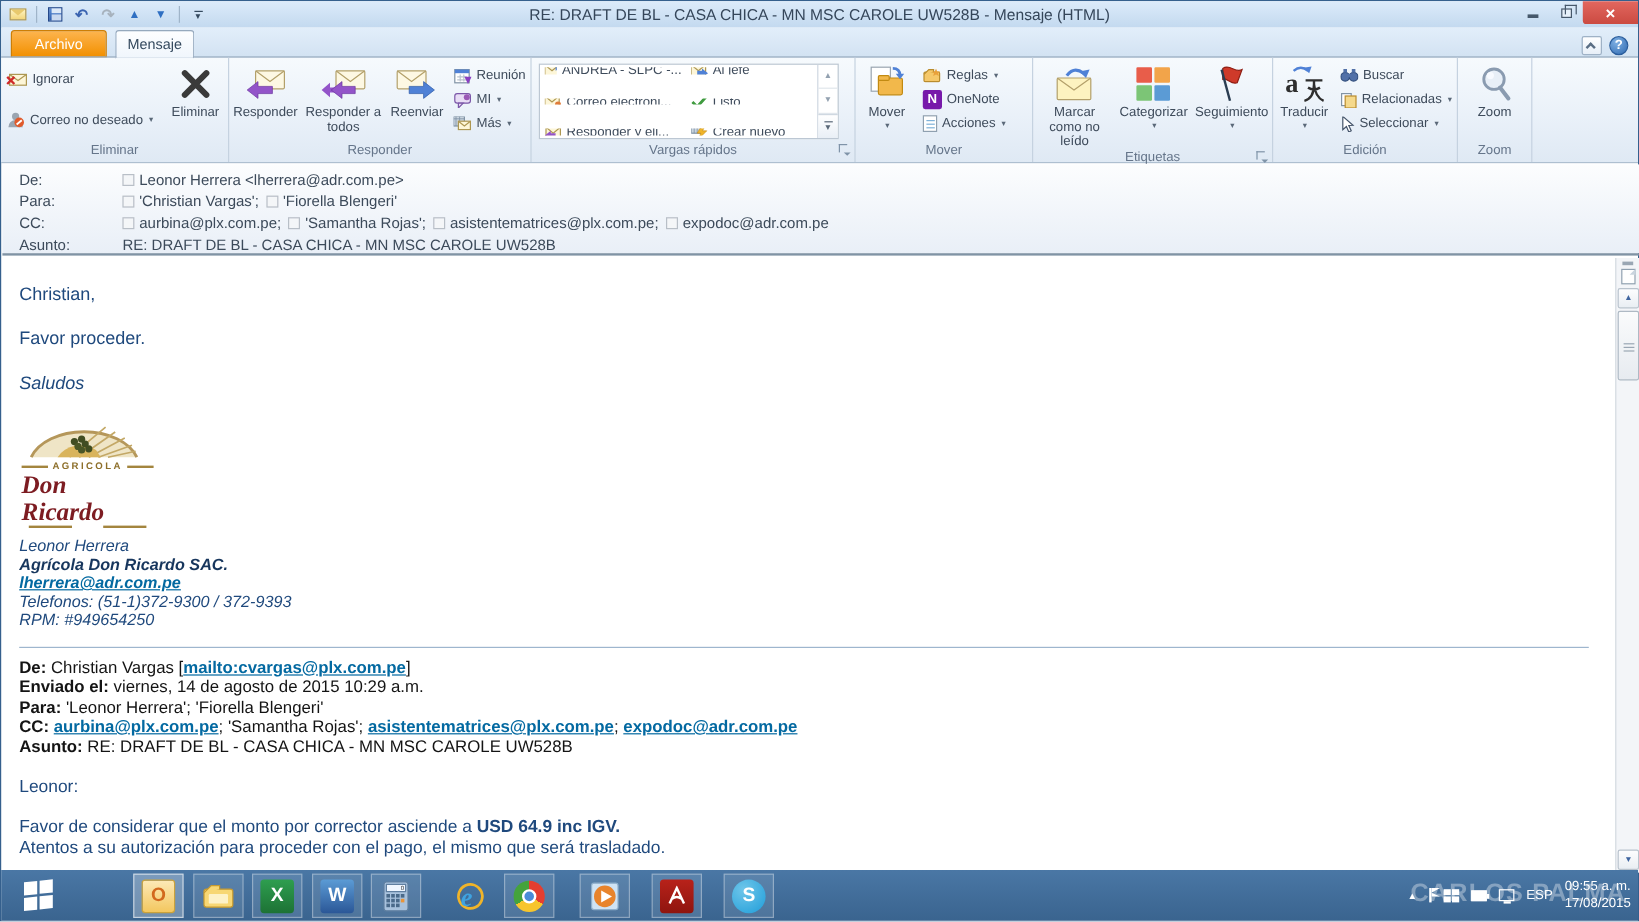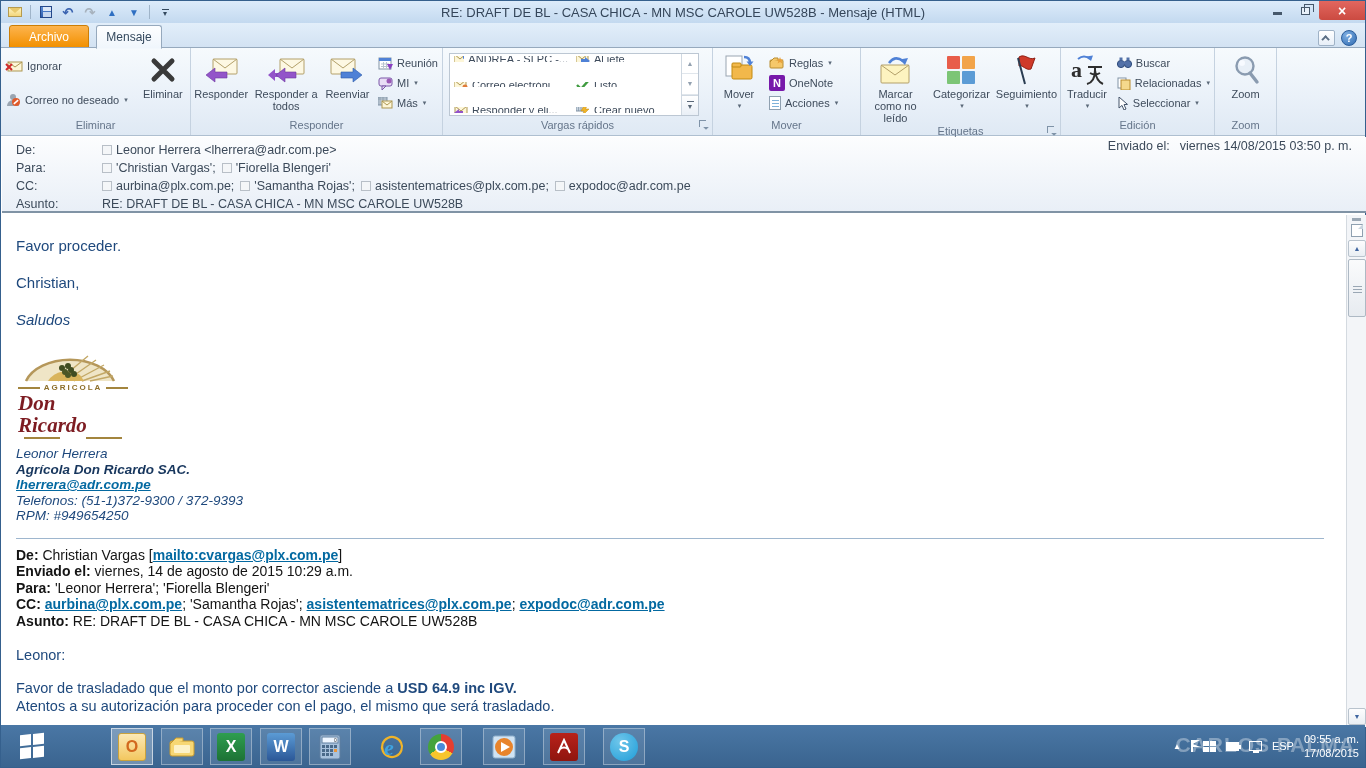--- a/index.html
+++ b/index.html
@@ -501,37 +501,36 @@
           <span>Zoom</span>
         </div>
       </div>
       <div class="grp-label">Zoom</div>
     </div>
   </div>
 
   <div class="msghead">
     <div class="hrow" style="padding-top:4px;height:22px;">
       <span class="hlabel">De:</span><span class="pres"></span><span class="rcpt">Leonor Herrera &lt;lherrera@adr.com.pe&gt;</span>
-      <span class="sentright"><span class="sl">Enviado el:</span><span>viernes 14/08/2015 03:50 p. m.</span></span>
     </div>
     <div class="hrow">
       <span class="hlabel">Para:</span><span class="pres"></span><span class="rcpt">'Christian Vargas';</span><span class="pres"></span><span class="rcpt">'Fiorella Blengeri'</span>
     </div>
     <div class="hrow">
       <span class="hlabel">CC:</span><span class="pres"></span><span class="rcpt">aurbina@plx.com.pe;</span><span class="pres"></span><span class="rcpt">'Samantha Rojas';</span><span class="pres"></span><span class="rcpt">asistentematrices@plx.com.pe;</span><span class="pres"></span><span class="rcpt">expodoc@adr.com.pe</span>
     </div>
     <div class="hrow">
       <span class="hlabel">Asunto:</span><span>RE: DRAFT DE BL - CASA CHICA - MN MSC CAROLE UW528B</span>
     </div>
   </div>
 
   <div class="bodywrap">
     <div class="bodycontent">
+      <div class="para">Christian,</div>
       <div class="para">Favor proceder.</div>
-      <div class="para">Christian,</div>
       <div class="para it">Saludos</div>
 
       <div class="logo">
         <svg width="104" height="34" viewBox="0 0 104 34">
           <path d="M8 33 A46 30 0 0 1 96 33" fill="#efe5c6" stroke="#b5975a" stroke-width="2.5"></path>
           <path d="M40 33 L70 8 M48 33 L78 12 M56 33 L86 17 M64 33 L92 23 M72 33 L95 28" stroke="#c3a866" stroke-width="1.4" fill="none"></path>
           <path d="M30 33 a22 20 0 0 1 32 -6 l4 6 z" fill="#d9b45c"></path>
           <circle cx="44" cy="20" r="3" fill="#414d22"></circle>
             <circle cx="50" cy="18" r="3" fill="#414d22"></circle>
           <circle cx="47" cy="24" r="3" fill="#4a5626"></circle>
@@ -564,21 +563,21 @@
       <div class="quoted">
         <div><b>De:</b><span> Christian Vargas [</span><a class="blue-link">mailto:cvargas@plx.com.pe</a><span>]</span></div>
         <div><b>Enviado el:</b><span> viernes, 14 de agosto de 2015 10:29 a.m.</span></div>
         <div><b>Para:</b><span> 'Leonor Herrera'; 'Fiorella Blengeri'</span></div>
         <div><b>CC:</b> <a class="blue-link">aurbina@plx.com.pe</a><span>; 'Samantha Rojas'; </span><a class="blue-link">asistentematrices@plx.com.pe</a><span>; </span><a class="blue-link">expodoc@adr.com.pe</a></div>
         <div><b>Asunto:</b><span> RE: DRAFT DE BL - CASA CHICA - MN MSC CAROLE UW528B</span></div>
       </div>
 
       <div class="reply2" style="font-size:14.5px;">
         <div class="para tight">Leonor:</div>
-        <div style="line-height:18px;"><span>Favor de trasladado que el monto por corrector asciende a </span><b>USD 64.9 inc IGV.</b></div>
+        <div style="line-height:18px;"><span>Favor de considerar que el monto por corrector asciende a </span><b>USD 64.9 inc IGV.</b></div>
         <div class="para tight" style="line-height:18px;">Atentos a su autorización para proceder con el pago, el mismo que será trasladado.</div>
         <div style="margin-top:18px;">Saludos,</div>
         <div class="redline"><span>Tomar nota de mi numero ENTEL: </span><a class="blue-link">940495224</a></div>
       </div>
     </div>
 
     <div class="bodyscroll">
       <div class="sb-topicon">
           <span class="sb-dash"></span>
           <span class="noteicon"></span>

